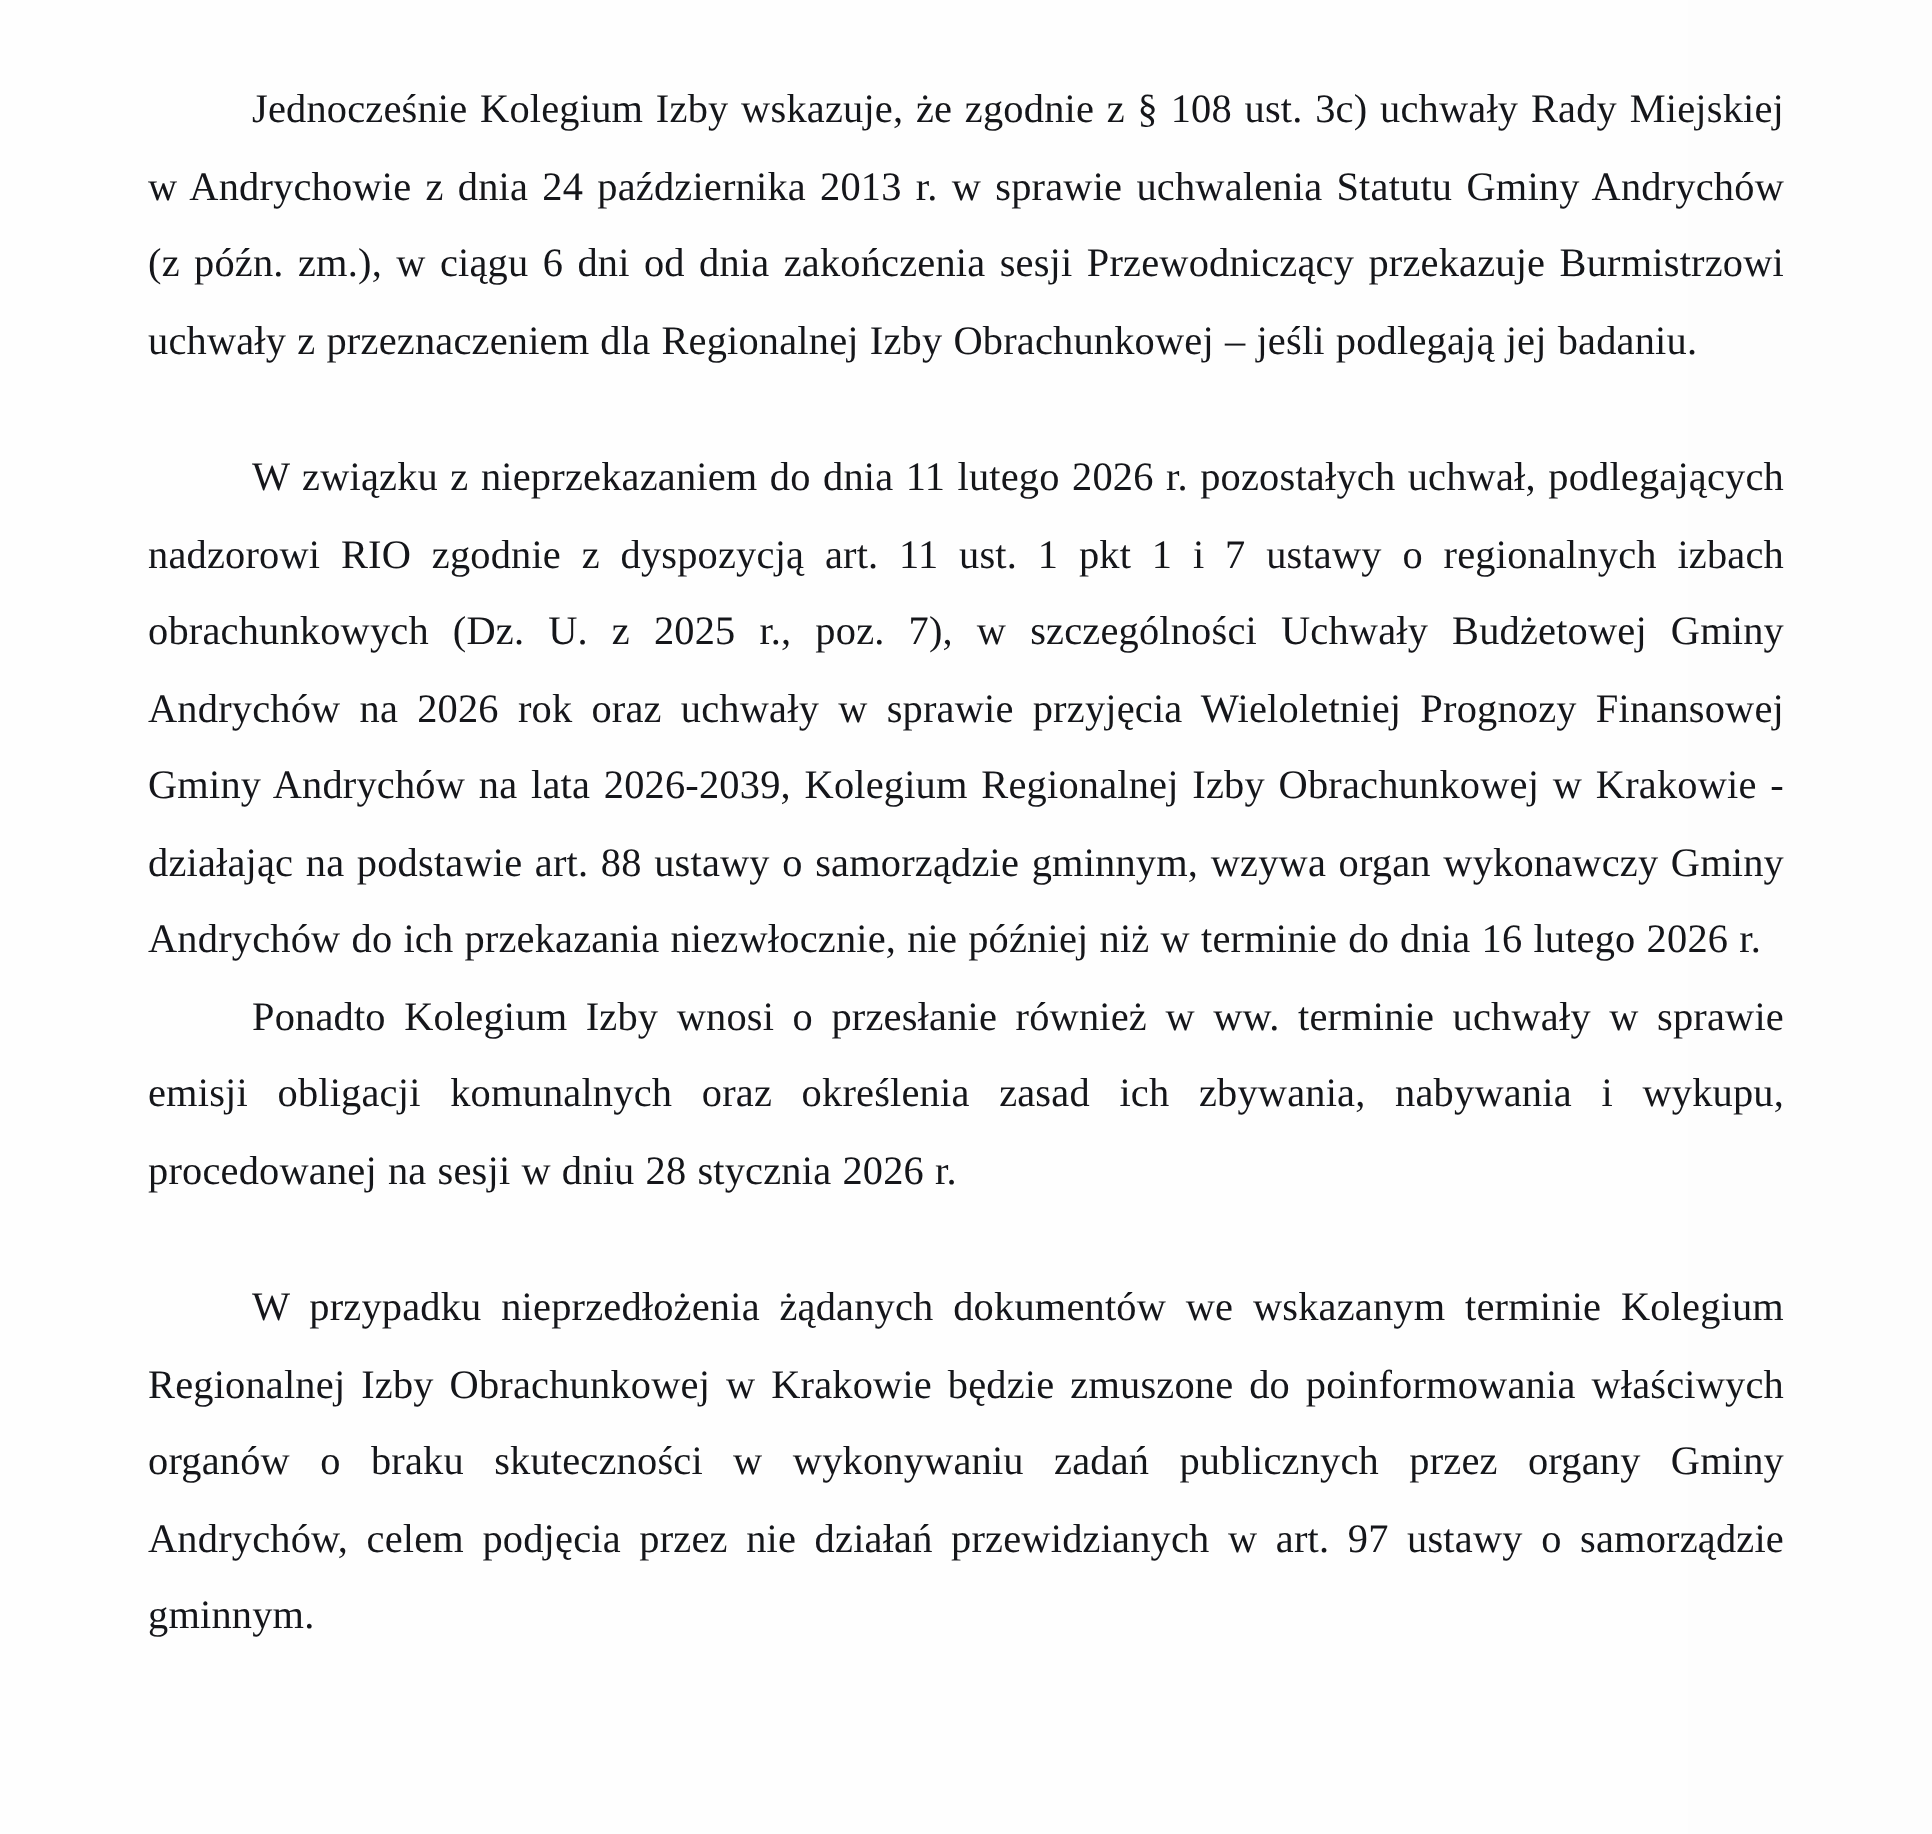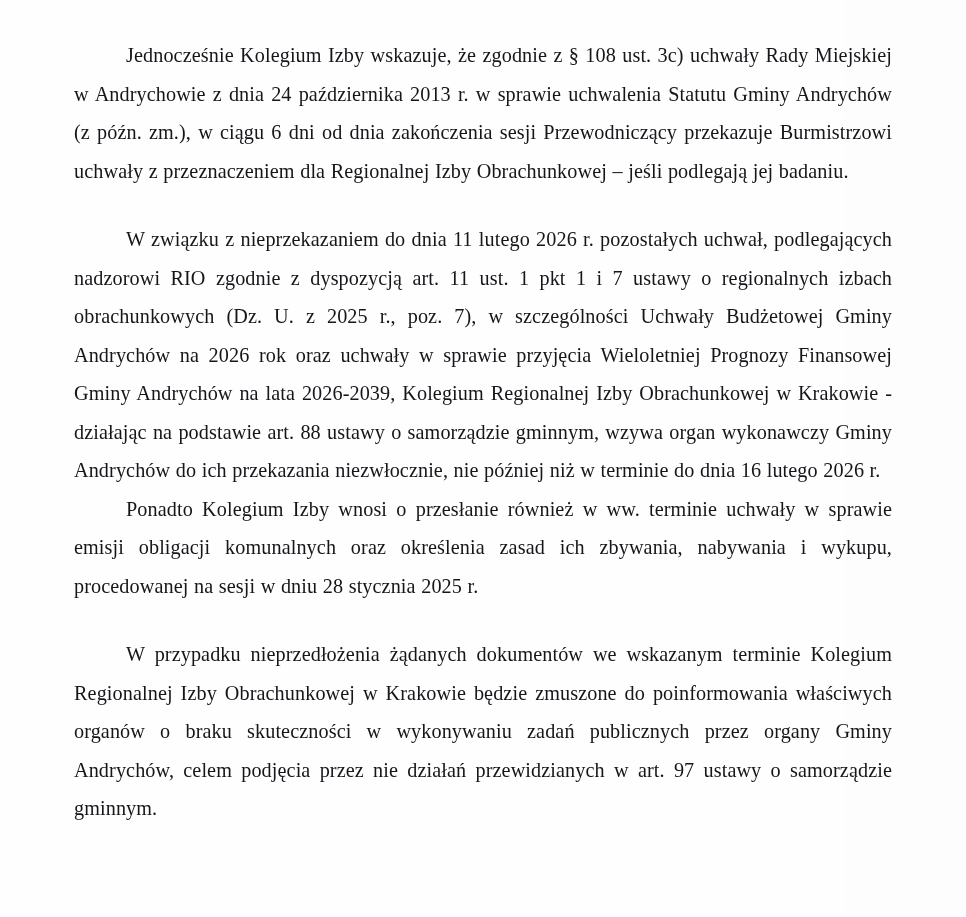--- a/index.html
+++ b/index.html
@@ -54,20 +54,20 @@
   <div class="doc-body">
 
     <p class="para">Jednocześnie Kolegium Izby wskazuje, że zgodnie z § 108 ust. 3c) uchwały Rady Miejskiej w Andrychowie z dnia 24 października 2013 r. w sprawie uchwalenia Statutu Gminy Andrychów (z późn. zm.), w ciągu 6 dni od dnia zakończenia sesji Przewodniczący przekazuje Burmistrzowi uchwały z przeznaczeniem dla Regionalnej Izby Obrachunkowej – jeśli podlegają jej badaniu.</p>
 
     <div class="gap-lg"></div>
 
     <p class="para">W związku z nieprzekazaniem do dnia 11 lutego 2026 r. pozostałych uchwał, podlegających nadzorowi RIO zgodnie z dyspozycją art. 11 ust. 1 pkt 1 i 7 ustawy o regionalnych izbach obrachunkowych (Dz. U. z 2025 r., poz. 7), w szczególności Uchwały Budżetowej Gminy Andrychów na 2026 rok oraz uchwały w sprawie przyjęcia Wieloletniej Prognozy Finansowej Gminy Andrychów na lata 2026-2039, Kolegium Regionalnej Izby Obrachunkowej w Krakowie - działając na podstawie art. 88 ustawy o samorządzie gminnym, wzywa organ wykonawczy Gminy Andrychów do ich przekazania niezwłocznie, nie później niż w terminie do dnia 16 lutego 2026 r.</p>
 
     <div class="gap-sm"></div>
 
-    <p class="para">Ponadto Kolegium Izby wnosi o przesłanie również w ww. terminie uchwały w sprawie emisji obligacji komunalnych oraz określenia zasad ich zbywania, nabywania i wykupu, procedowanej na sesji w dniu 28 stycznia 2025 r.</p>
+    <p class="para">Ponadto Kolegium Izby wnosi o przesłanie również w ww. terminie uchwały w sprawie emisji obligacji komunalnych oraz określenia zasad ich zbywania, nabywania i wykupu, procedowanej na sesji w dniu 28 stycznia 2026 r.</p>
 
     <div class="gap-lg"></div>
 
     <p class="para">W przypadku nieprzedłożenia żądanych dokumentów we wskazanym terminie Kolegium Regionalnej Izby Obrachunkowej w Krakowie będzie zmuszone do poinformowania właściwych organów o braku skuteczności w wykonywaniu zadań publicznych przez organy Gminy Andrychów, celem podjęcia przez nie działań przewidzianych w art. 97 ustawy o samorządzie gminnym.</p>
 
   </div>
 </div>
 
 </body></html>

